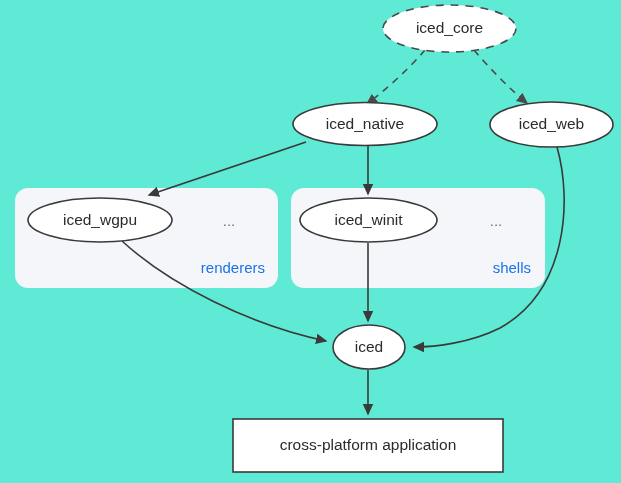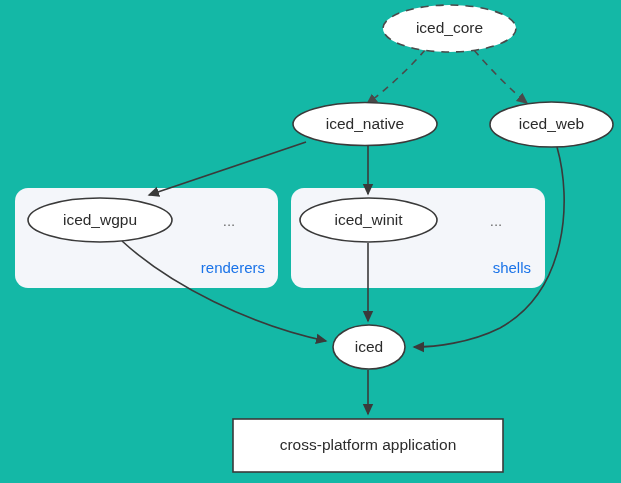--- a/index.html
+++ b/index.html
@@ -11,21 +11,21 @@
   body {
     width: 621px;
     height: 483px;
     font-family: "Liberation Sans", sans-serif;
     overflow: hidden;
   }
   #diagram-root {
     position: relative;
     width: 621px;
     height: 483px;
-    background: #14b8a6;
+    background: #5eead4;
   }
   svg#diagram-svg {
     position: absolute;
     top: 0;
     left: 0;
     width: 621px;
     height: 483px;
     display: block;
   }
   .node-label {

